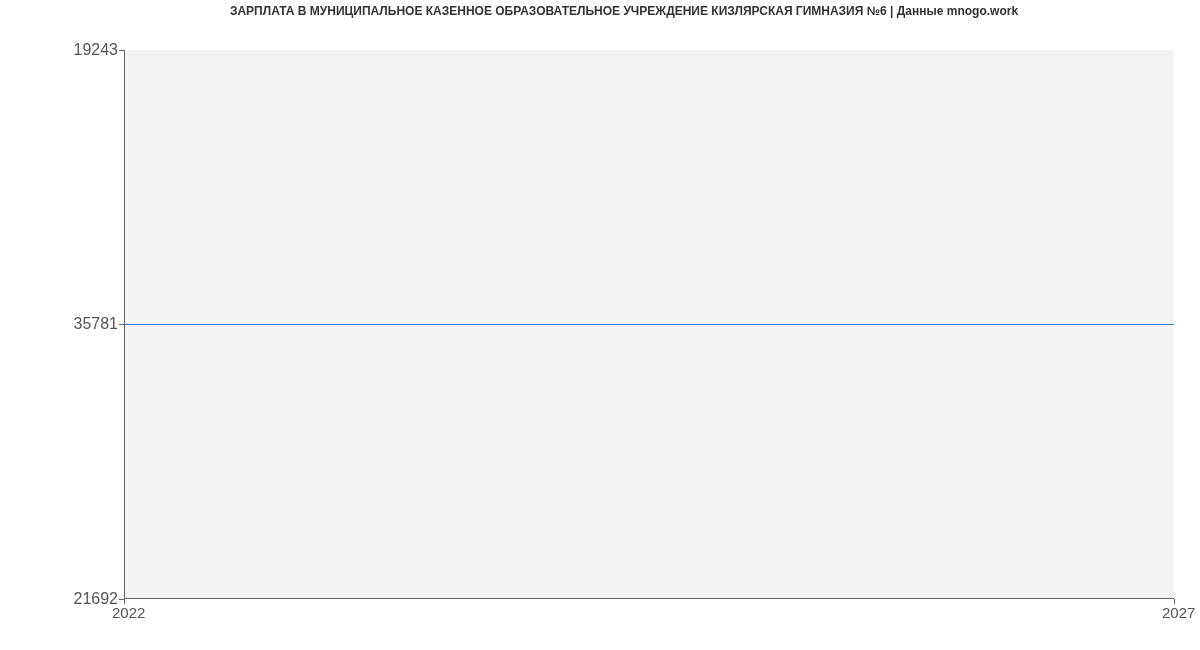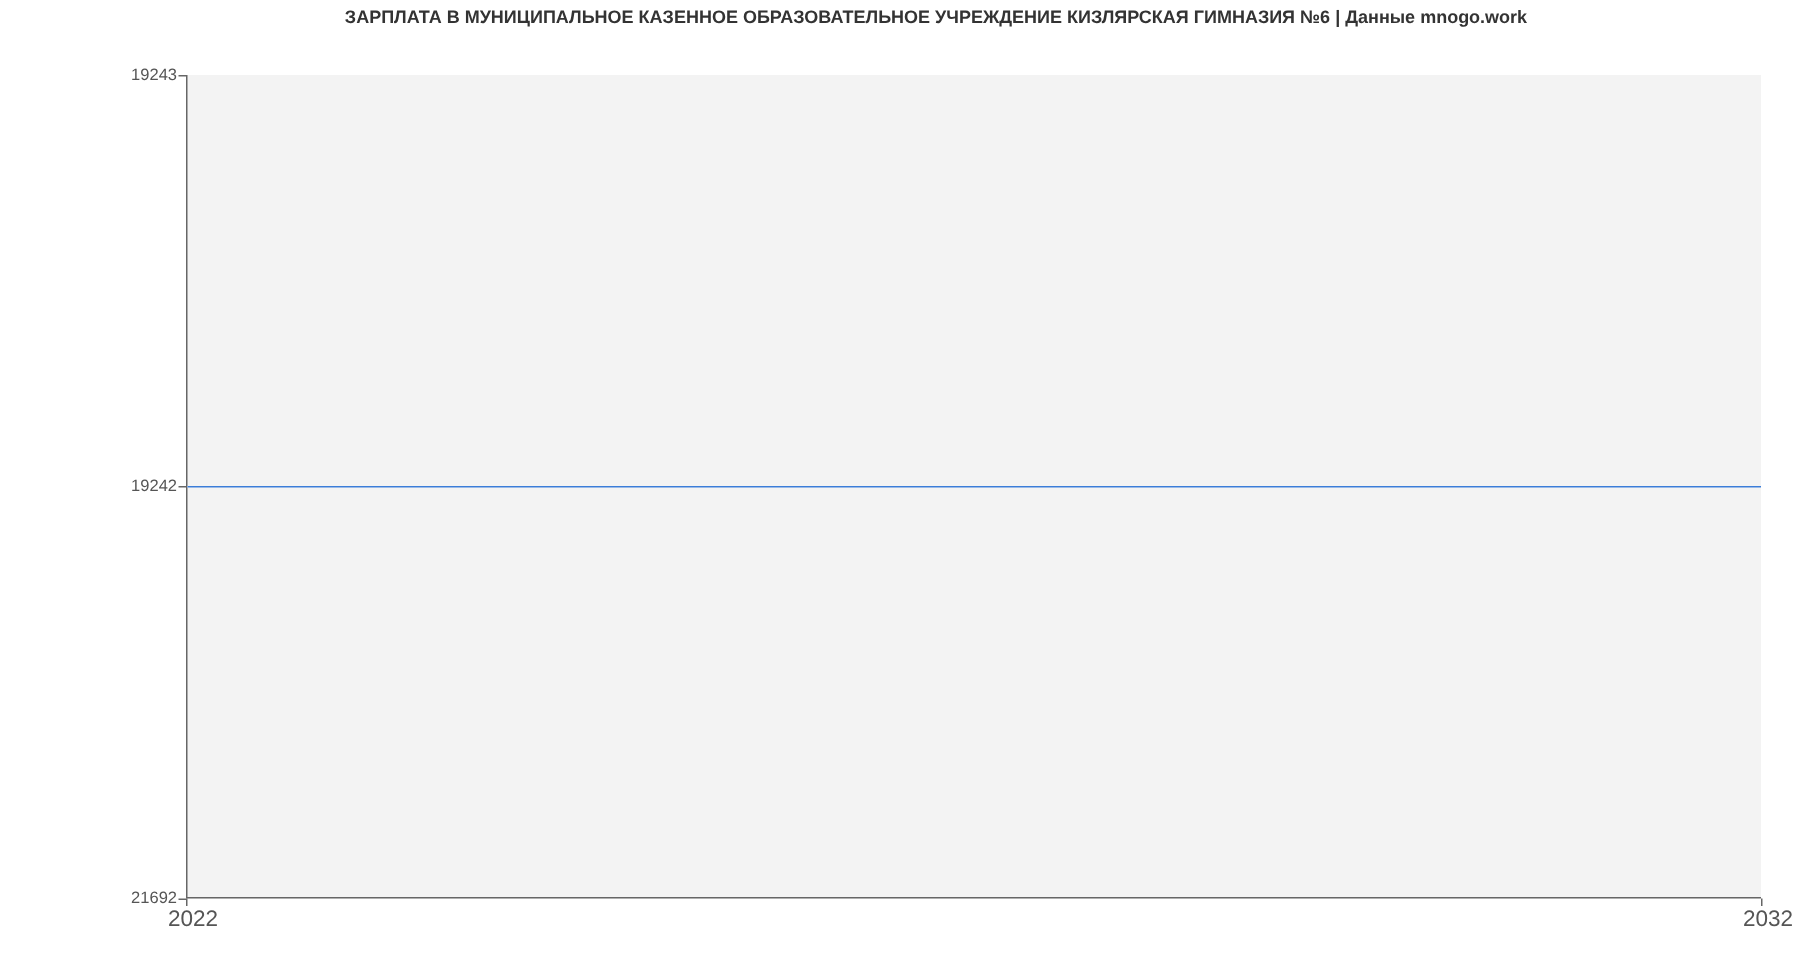--- a/index.html
+++ b/index.html
@@ -50,21 +50,21 @@
     left: 0;
     width: 100%;
     height: 0;
     border-top: 1.5px solid #3b7dd8;
   }
   .y-tick-label {
     position: absolute;
     right: 1106px; 
     width: 90px;
     text-align: right;
-    font-size: 11px;
+    font-size: 16px;
     color: #555;
     transform: translateY(-50%);
   }
   .y-tick-mark {
     position: absolute;
     left: 95px;
     width: 5px;
     height: 0;
     border-top: 1px solid #666;
   }
@@ -83,32 +83,32 @@
   }
 </style>
 </head>
 <body>
 
 <div class="chart-wrap">
 
   <div class="title">ЗАРПЛАТА В МУНИЦИПАЛЬНОЕ КАЗЕННОЕ ОБРАЗОВАТЕЛЬНОЕ УЧРЕЖДЕНИЕ КИЗЛЯРСКАЯ ГИМНАЗИЯ №6 | Данные mnogo.work</div>
 
   <div class="y-tick-label" style="top:599px">21692</div>
-  <div class="y-tick-label" style="top:324px">19242</div>
+  <div class="y-tick-label" style="top:324px">35781</div>
   <div class="y-tick-label" style="top:50px">19243</div>
 
   <div class="y-tick-mark" style="top:599px"></div>
   <div class="y-tick-mark" style="top:324px"></div>
   <div class="y-tick-mark" style="top:50px"></div>
 
   <div class="x-tick-mark" style="left:100px"></div>
   <div class="x-tick-mark" style="left:1150px"></div>
 
   <div class="x-tick-label" style="left:88px">2022</div>
-  <div class="x-tick-label" style="left:1138px">2032</div>
+  <div class="x-tick-label" style="left:1138px">2027</div>
 
   <div class="plot-area">
 
     <div class="grid-h" style="top:274px"></div>
 
     <div class="series-line" style="top:274px"></div>
   </div>
 
 </div>
 

